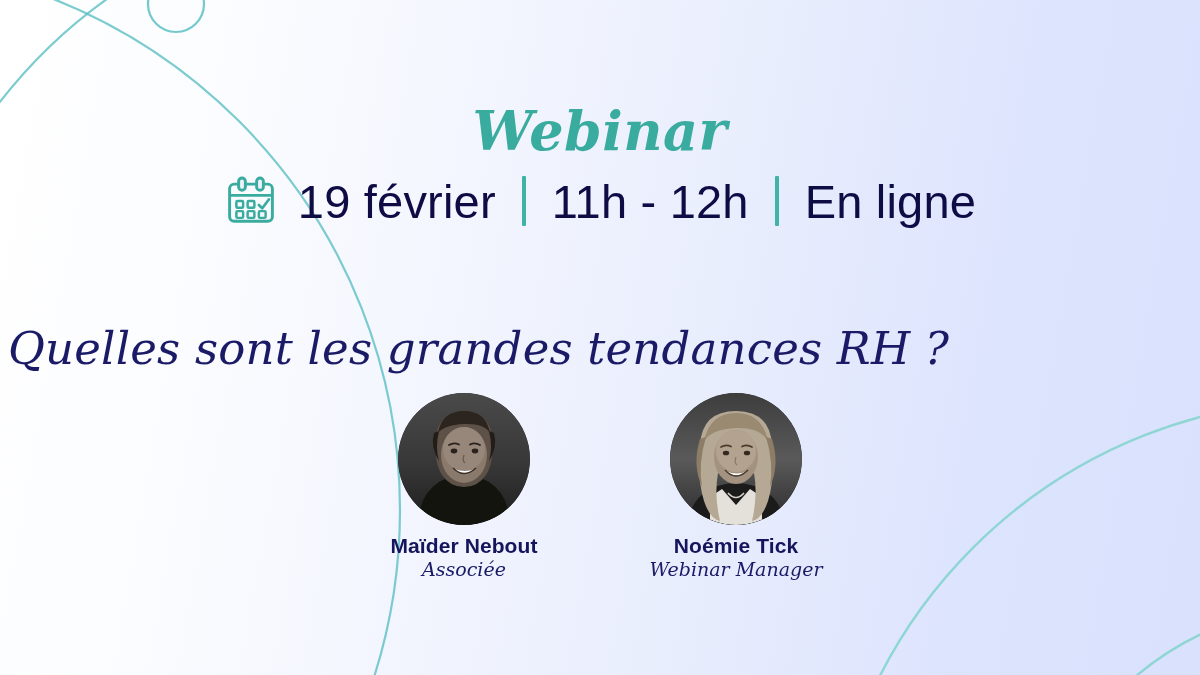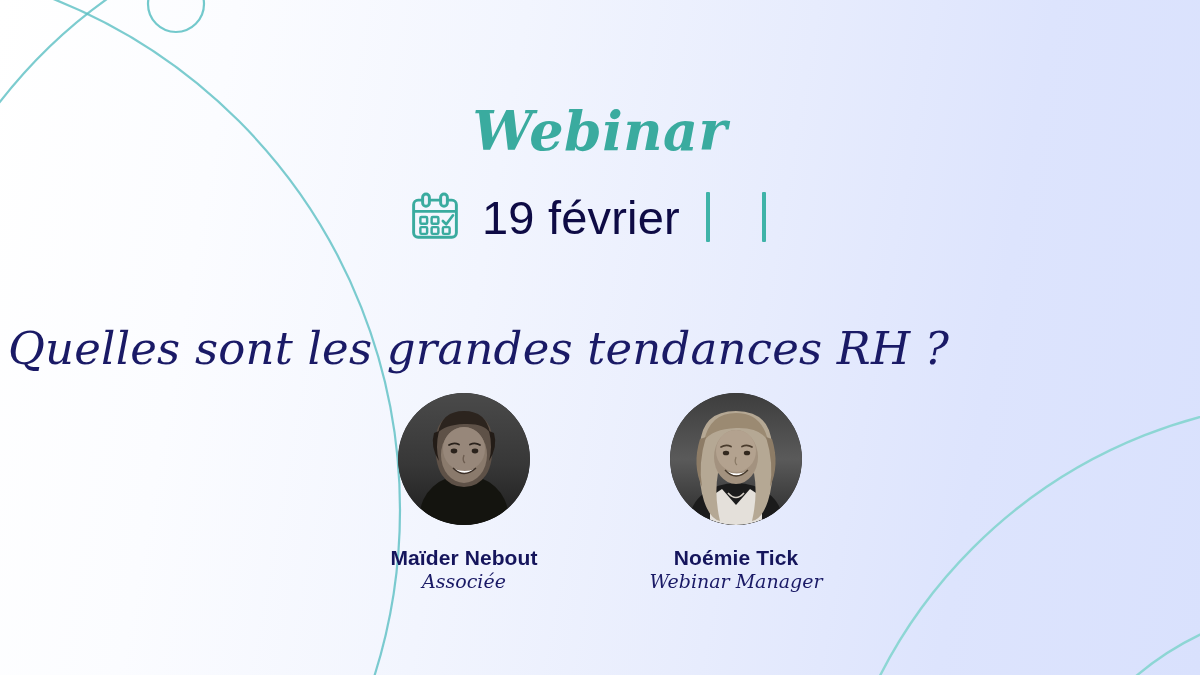--- a/index.html
+++ b/index.html
@@ -49,21 +49,21 @@
     font-size: 54px;
     letter-spacing: 0.5px;
     color: #3aab9f;
     line-height: 1;
   }
 
   
   .meta-row {
     position: absolute;
     left: 0;
-    top: 190px;
+    top: 174px;
     width: 1200px;
     display: flex;
     align-items: center;
     justify-content: center;
     gap: 0px;
   }
   .cal-icon {
     width: 54px;
     height: 54px;
     margin-right: 20px;
@@ -124,21 +124,21 @@
     width: 132px;
     height: 132px;
     border-radius: 50%;
     overflow: hidden;
     position: relative;
     background: #2b2b2b;
     display: block;
   }
   .avatar svg { display: block; }
   .sp-name {
-    margin-top: 20px;
+    margin-top: 8px;
     font-family: "Liberation Sans", sans-serif;
     font-size: 21px;
     font-weight: bold;
     color: #15155c;
     letter-spacing: 0.1px;
     line-height: 1.2;
     text-align: center;
   }
   .sp-role {
     font-family: "DejaVu Serif", "Liberation Serif", serif;
@@ -180,23 +180,25 @@
       <polyline points="31,27.5 34,30.5 40,22.5" fill="none" stroke="#3aab9f" stroke-width="2.4" stroke-linecap="round" stroke-linejoin="round"></polyline>
       <rect x="11" y="33" width="6" height="6" rx="1" fill="none" stroke="#3aab9f" stroke-width="2.2"></rect>
       <rect x="21" y="33" width="6" height="6" rx="1" fill="none" stroke="#3aab9f" stroke-width="2.2"></rect>
       <rect x="31" y="33" width="6" height="6" rx="1" fill="none" stroke="#3aab9f" stroke-width="2.2"></rect>
     </svg>
 
     <span class="meta-text">19 février</span>
 
     <span class="sep-bar"></span>
 
+    <span class="meta-text">11h - 12h</span>
 
     <span class="sep-bar"></span>
 
+    <span class="meta-text">En ligne</span>
   </div>
 
   <h1 class="headline">Quelles sont les grandes tendances RH ?</h1>
 
   <div class="speakers">
 
     <div class="speaker">
       <div class="avatar">
         <svg viewBox="0 0 132 132" width="132" height="132" aria-hidden="true">
           <defs>

